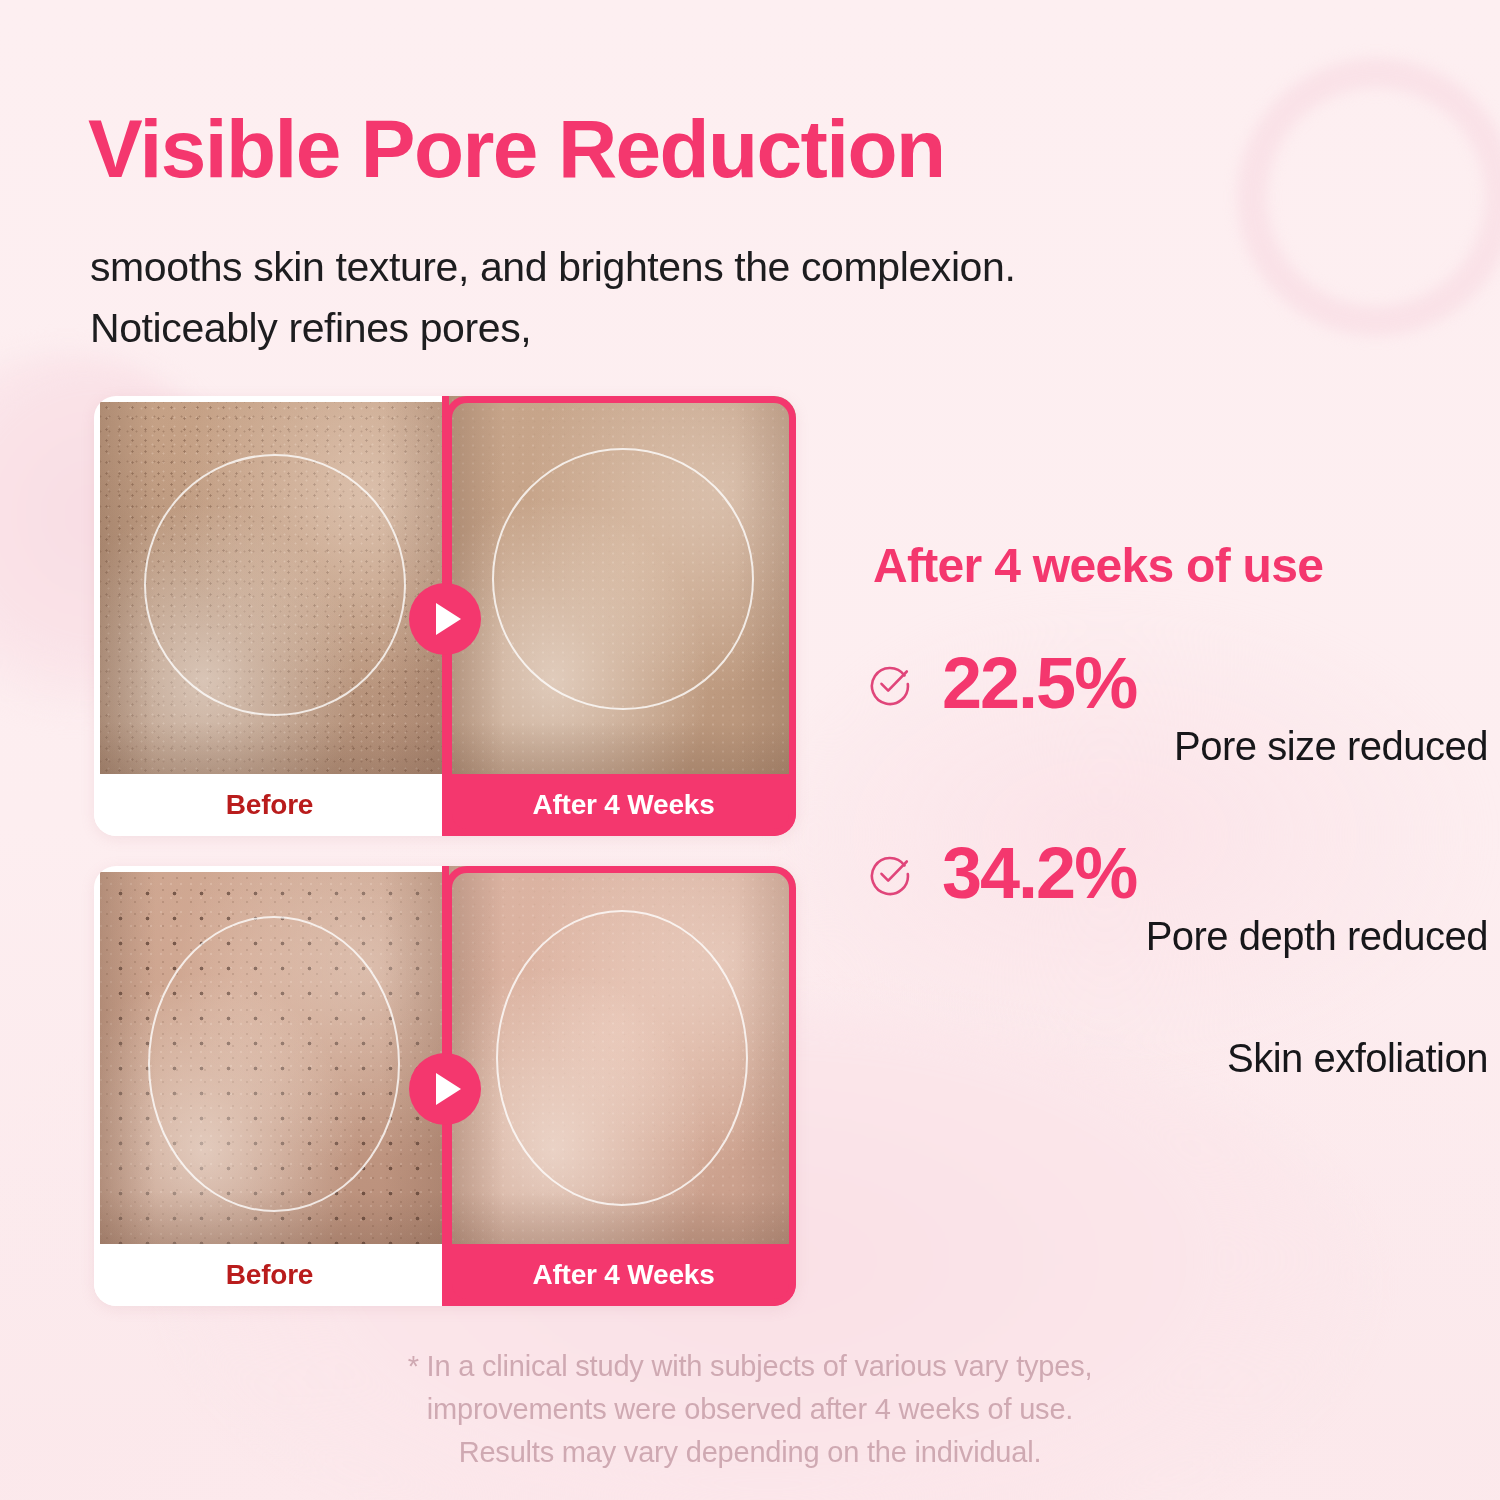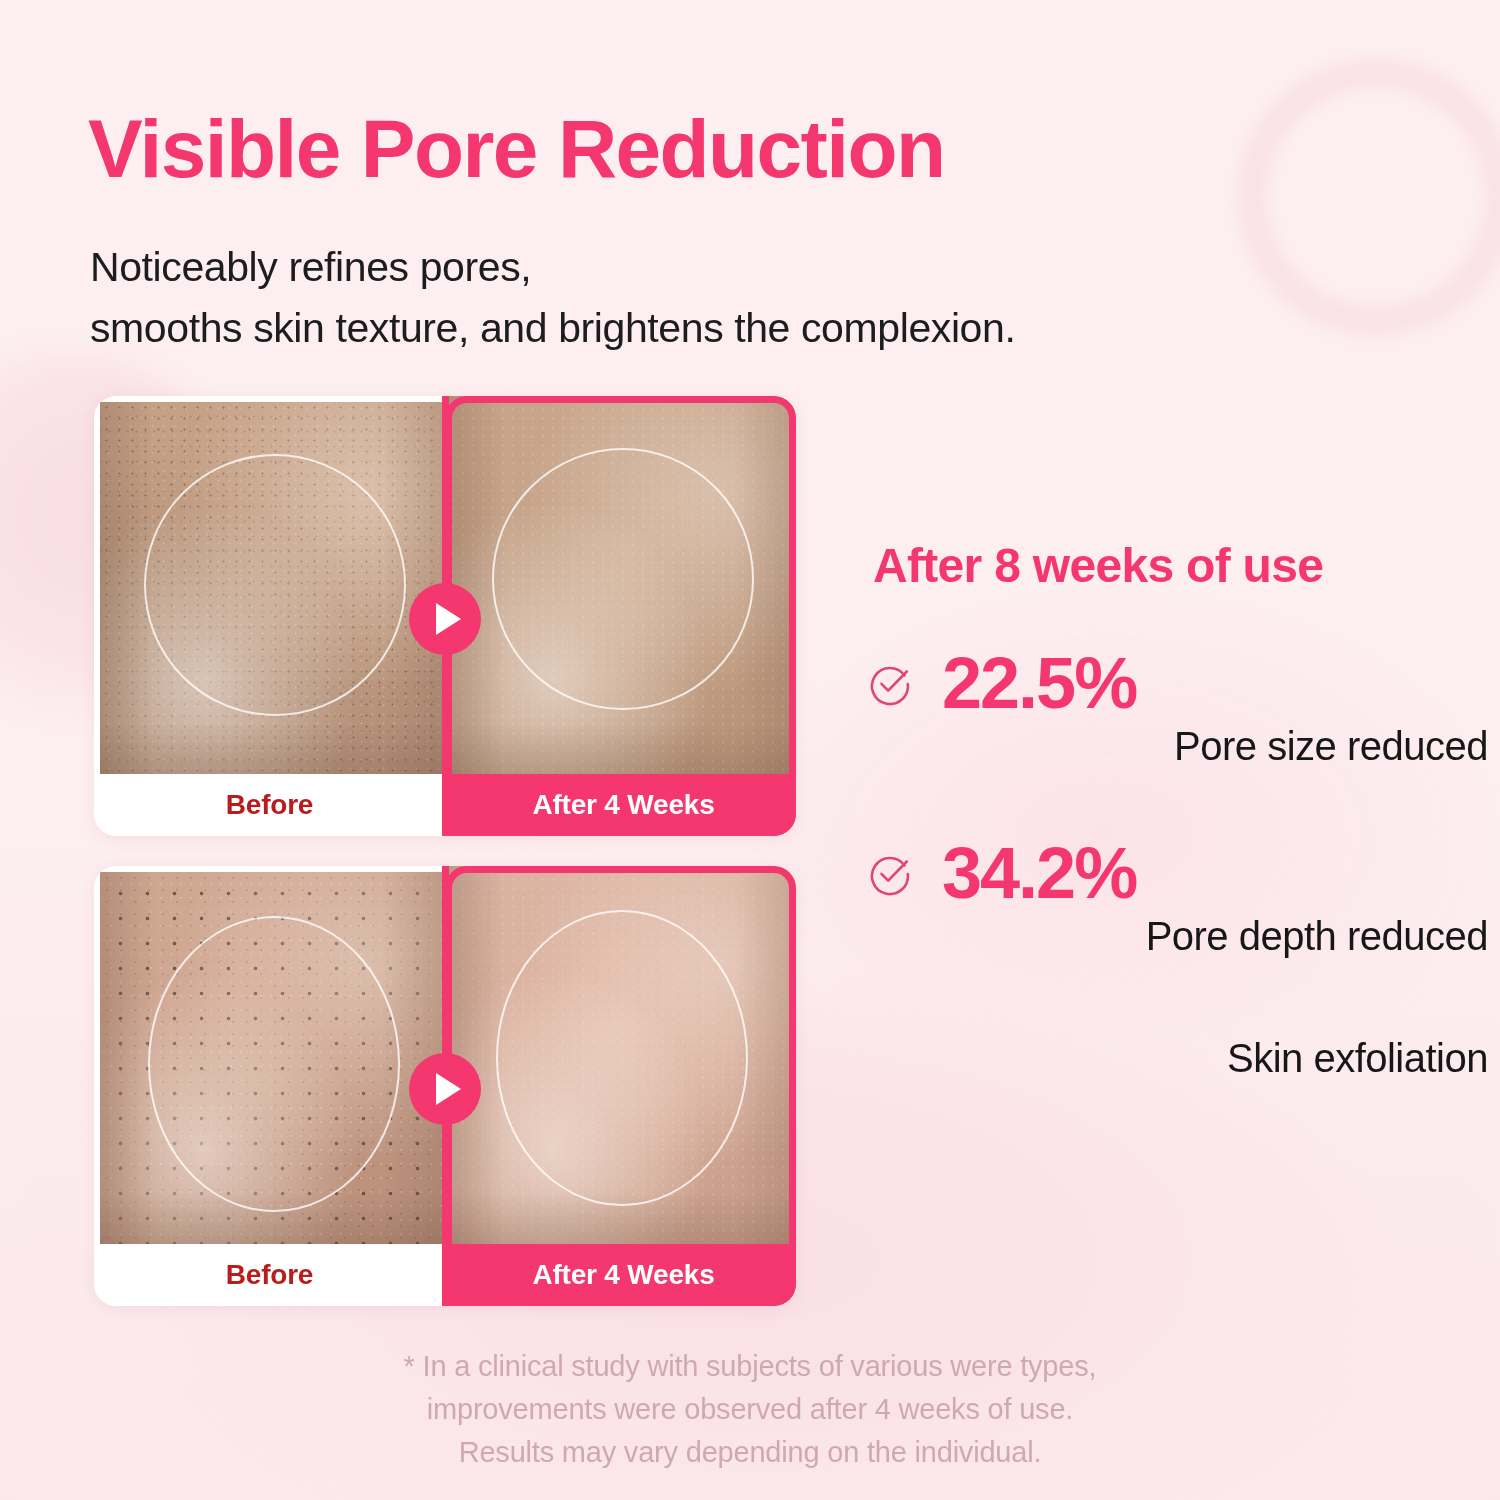--- a/index.html
+++ b/index.html
@@ -348,22 +348,22 @@
 
 <div id="page">
 
   <div class="deco-ring"></div>
   <div class="deco-blob-left"></div>
   <div class="deco-blob-mid"></div>
   <div class="deco-blob-bottom"></div>
 
   <div class="headline">Visible Pore Reduction</div>
   <div class="subhead">
+    <div>smooths skin texture, and brightens the complexion.</div>
     <div>Noticeably refines pores,</div>
-    <div>smooths skin texture, and brightens the complexion.</div>
   </div>
 
   <div class="compare-card" id="card-row-1">
     <div class="pane-wrap">
 
       <div class="pane pane-before">
         <div class="photo">
           <div class="skin-a"></div>
           <div class="pores-heavy"></div>
           <div class="sheen"></div>
@@ -421,21 +421,21 @@
 
       <div class="after-frame"></div>
       <div class="divider"></div>
 
       <div class="play-btn">
         <div class="play-tri"></div>
       </div>
     </div>
   </div>
 
-  <div class="stats-title">After 8 weeks of use</div>
+  <div class="stats-title">After 4 weeks of use</div>
 
   <div class="stat-row" id="stat-0">
     <div class="stat-head">
       <svg class="check-icon" viewBox="0 0 44 44">
         <path d="M36.5 13.5a18 18 0 1 0 3.3 8.5" fill="none" stroke="#E0457A" stroke-width="2.6" stroke-linecap="round"></path>
         <path d="M13.5 21.8 L20.2 28.6 L38.8 9.5" fill="none" stroke="#E0457A" stroke-width="2.6" stroke-linecap="round" stroke-linejoin="round"></path>
       </svg>
       <div class="stat-value">22.5%</div>
     </div>
     <div class="stat-label">Pore size reduced</div>
@@ -450,18 +450,18 @@
       <div class="stat-value">34.2%</div>
     </div>
     <div class="stat-label">Pore depth reduced</div>
   </div>
 
   <div class="stat-row" id="stat-2">
     <div class="stat-label">Skin exfoliation</div>
   </div>
 
   <div class="footnote">
-    <div>* In a clinical study with subjects of various were types,</div>
+    <div>* In a clinical study with subjects of various vary types,</div>
     <div>improvements were observed after 4 weeks of use.</div>
     <div>Results may vary depending on the individual.</div>
   </div>
 
 </div>
 
 </body></html>

